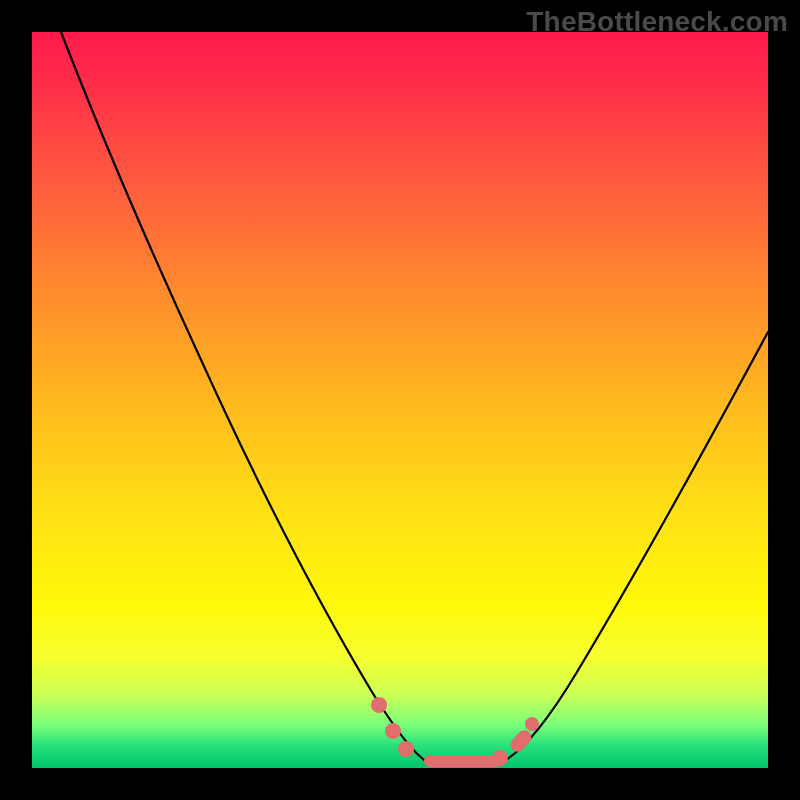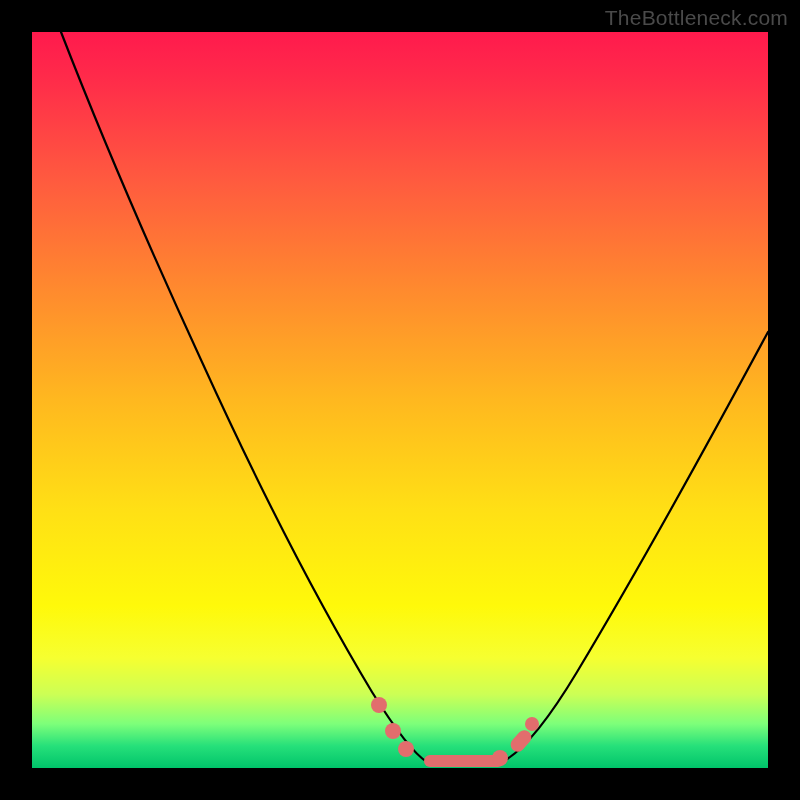--- a/index.html
+++ b/index.html
@@ -37,23 +37,23 @@
       #7dff7a 94%,
       #26e07a 97%,
       #00c46a 100%
     );
   }
   .watermark {
     position: absolute;
     top: 6px;
     right: 12px;
     color: #4a4a4a;
-    font-size: 21px;
+    font-size: 28px;
     letter-spacing: 0.2px;
-    font-weight: 400;
+    font-weight: 700;
     user-select: none;
     margin-left: 40px;
   }
   svg.curve {
     position: absolute;
     left: 0; top: 0;
     width: 736px; height: 736px;
     overflow: visible;
   }
   .line {

